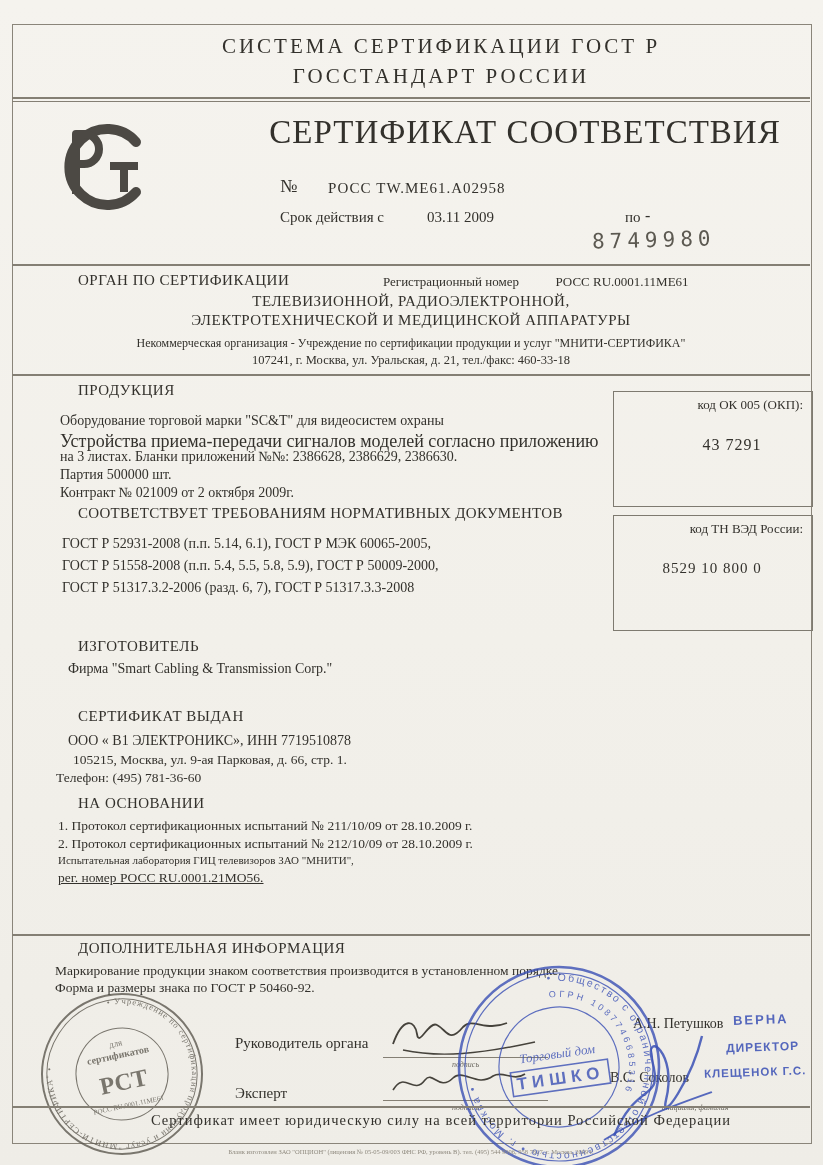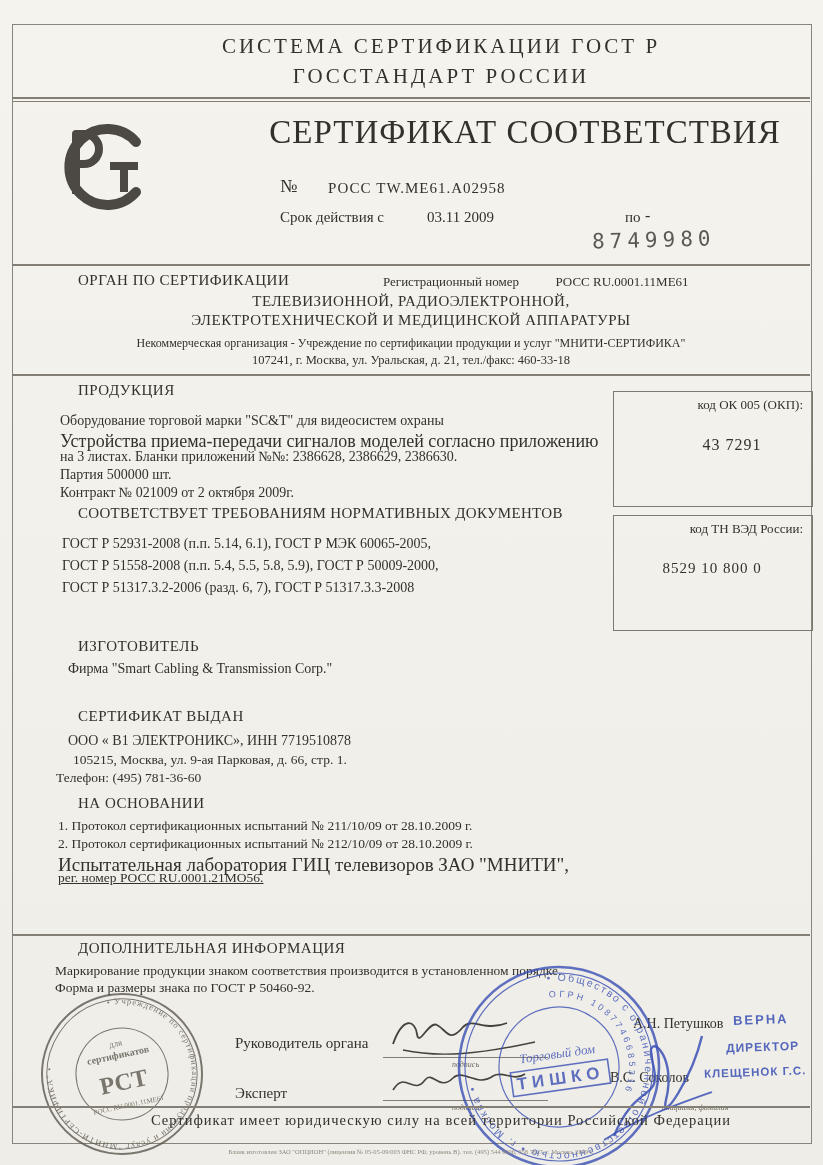--- a/index.html
+++ b/index.html
@@ -84,21 +84,21 @@
   <div class="abs" style="left:68px;top:661px;font-size:14px;">Фирма "Smart Cabling &amp; Transmission Corp."</div>
 
   <div class="abs b" style="left:48px;top:708px;font-size:15px;letter-spacing:.5px;">СЕРТИФИКАТ ВЫДАН</div>
   <div class="abs" style="left:68px;top:733px;font-size:14px;">ООО « В1 ЭЛЕКТРОНИКС»,  ИНН 7719510878</div>
   <div class="abs" style="left:73px;top:752px;font-size:13.5px;">105215, Москва, ул. 9-ая Парковая, д. 66, стр. 1.</div>
   <div class="abs" style="left:56px;top:770px;font-size:13.5px;">Телефон: (495) 781-36-60</div>
 
   <div class="abs b" style="left:48px;top:795px;font-size:15px;letter-spacing:.5px;">НА ОСНОВАНИИ</div>
   <div class="abs" style="left:58px;top:818px;font-size:13.5px;">1. Протокол сертификационных испытаний № 211/10/09 от 28.10.2009 г.</div>
   <div class="abs" style="left:58px;top:836px;font-size:13.5px;">2. Протокол сертификационных испытаний № 212/10/09 от 28.10.2009 г.</div>
-  <div class="abs" style="left:58px;top:854px;font-size:19px;">Испытательная лаборатория ГИЦ телевизоров ЗАО "МНИТИ",</div>
+  <div class="abs" style="left:58px;top:854px;font-size:11px;">Испытательная лаборатория ГИЦ телевизоров ЗАО "МНИТИ",</div>
   <div class="abs" style="left:58px;top:870px;font-size:13.5px;text-decoration:underline;">рег. номер РОСС RU.0001.21МО56.</div>
 
   <div class="hline" style="left:12px;top:934px;width:798px;"></div>
 
   <div class="abs b" style="left:48px;top:940px;font-size:15px;letter-spacing:.5px;">ДОПОЛНИТЕЛЬНАЯ ИНФОРМАЦИЯ</div>
   <div class="abs" style="left:55px;top:963px;font-size:13.5px;">Маркирование продукции знаком соответствия производится в установленном порядке.</div>
   <div class="abs" style="left:55px;top:980px;font-size:13.5px;">Форма и размеры знака по ГОСТ Р 50460-92.</div>
 
   <svg class="abs" style="left:36px;top:988px;width:172px;height:172px;transform:rotate(-12deg);opacity:.78;" viewBox="0 0 172 172">
     <circle cx="86" cy="86" r="80" fill="none" stroke="#59554c" stroke-width="2"></circle>

